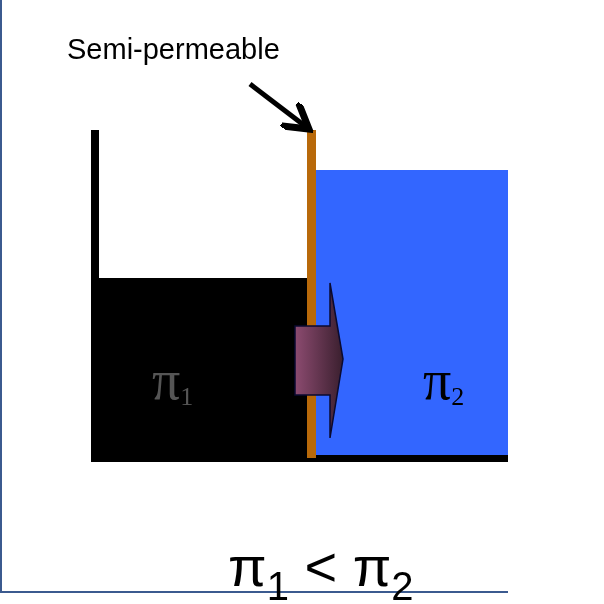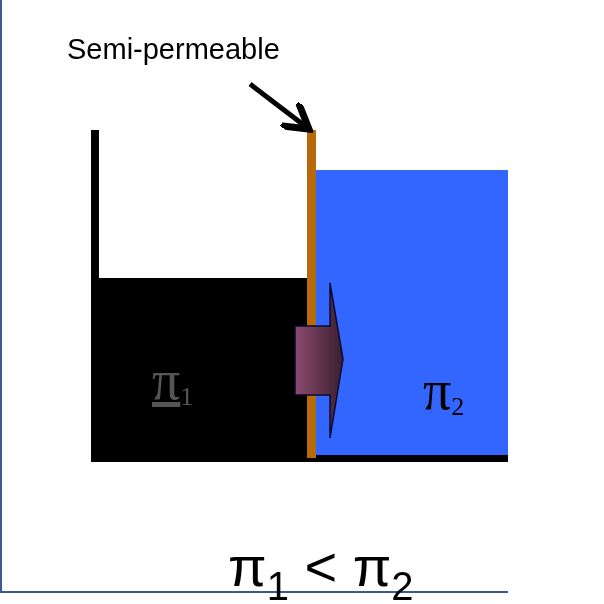--- a/index.html
+++ b/index.html
@@ -4,22 +4,22 @@
 <style>
   html, body { margin:0; padding:0; background:#ffffff; }
   #stage { position:relative; width:508px; height:604px; overflow:hidden; background:#ffffff; }
   .frame-left { position:absolute; left:0; top:0; width:2px; height:593px; background:#3b5a8f; }
   .frame-right { position:absolute; left:601px; top:0; width:3px; height:593px; background:#3b5a8f; }
   .frame-bottom { position:absolute; left:0; top:591px; width:604px; height:2px; background:#3b5a8f; }
   .label { position:absolute; left:67px; top:30px; font-family:"Liberation Sans", sans-serif; font-size:29px; line-height:38px; color:#000; }
   .label div { white-space:nowrap; }
   svg { position:absolute; left:0; top:0; }
   .pi { position:absolute; font-family:"Liberation Serif", serif; }
-  .pi1 { left:152px; top:350px; color:#555555; font-size:56px; line-height:60px;text-decoration:underline; }
-  .pi2 { left:423px; top:350px; color:#000000; font-size:56px; line-height:80px; }
+  .pi1 { left:152px; top:350px; color:#555555; font-size:56px; line-height:60px; }
+  .pi2 { left:423px; top:350px; color:#000000; font-size:56px; line-height:60px; }
   .pi sub { font-size:26px; vertical-align:-6px; }
   .formula { position:absolute; left:228px; top:532px; font-family:Liberation Sans, sans-serif; font-size:56px; line-height:70px; color:#000; white-space:nowrap; }
   .formula sub { font-size:40px; vertical-align:-14px; }
 </style>
 </head>
 <body>
 
 <div id="stage">
   <div class="frame-left"></div>
   <div class="frame-right"></div>

